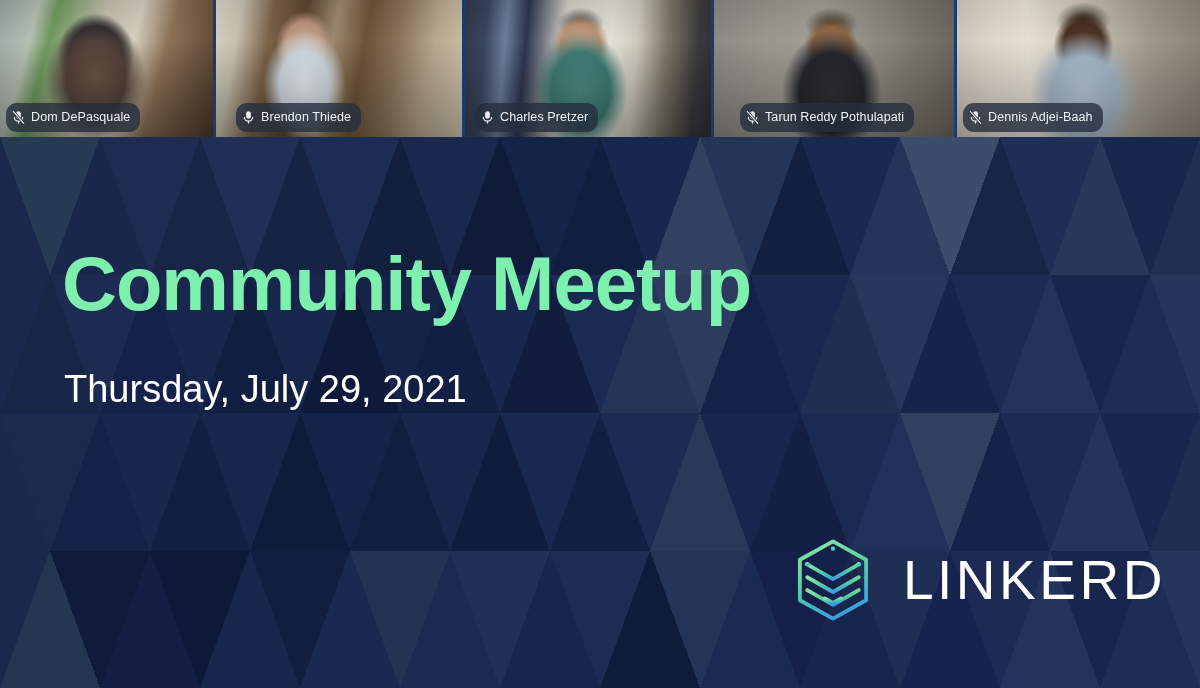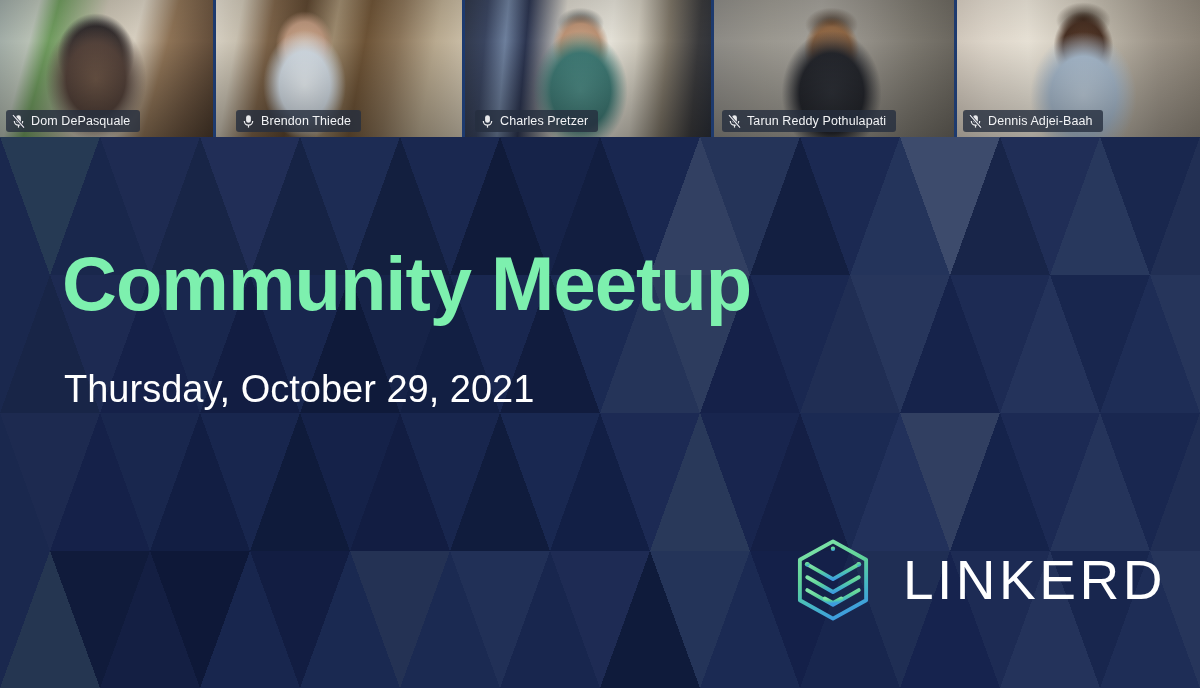--- a/index.html
+++ b/index.html
@@ -15,25 +15,25 @@
     display:flex; background:#0d1b38;
   }
   .tile {
     position:relative; height:137px; overflow:hidden;
     border-right:3px solid #1d3a6e; flex:0 0 auto;
   }
   .tile:last-child { border-right:none; }
   .tile-bg { position:absolute; inset:0; }
 
   .namebar {
-    position:absolute; left:6px; bottom:5px; height:22px;
+    position:absolute; left:6px; bottom:5px; height:29px;
     display:flex; align-items:center; gap:6px;
     padding:0 10px 0 6px;
     background:rgba(38,46,62,0.80);
-    border-radius:3px;
+    border-radius:11px;
   }
   .namebar .nm {
     color:#f2f3f5; font-size:12.5px; letter-spacing:.1px;
     white-space:nowrap; line-height:1;
   }
   .micwrap { width:13px; height:15px; position:relative; flex:0 0 13px; }
   .micwrap svg { display:block; width:13px; height:15px; }
 
   
   #poly { position:absolute; left:0; top:137px; width:1200px; height:551px; }
@@ -144,21 +144,21 @@
       <div class="tile-bg" style="
         background:
           radial-gradient(ellipse 64px 80px at 49% 68%, #2e3138 0%, #24262c 50%, rgba(36,38,44,0) 78%),
           radial-gradient(ellipse 32px 37px at 49% 36%, #a57a55 0%, #8e6644 60%, rgba(142,102,68,0) 86%),
           radial-gradient(ellipse 34px 22px at 49% 18%, #3a2a1e 0%, rgba(58,42,30,0) 78%),
           linear-gradient(92deg, #8c8a85 0%, #9a978f 22%, #a3a099 44%, #918d85 64%, #7c786f 82%, #6a665e 100%);
       "></div>
       <div class="tile-bg" style="
         background:linear-gradient(to bottom, rgba(0,0,0,0.10) 0%, rgba(0,0,0,0) 30%, rgba(0,0,0,0.30) 100%);
       "></div>
-      <div class="namebar" style="left:8px;">
+      <div class="namebar" style="left:26px;">
         <span class="micwrap">
           <svg viewBox="0 0 13 15">
             <rect x="4.1" y="1.2" width="4.8" height="7.6" rx="2.4" fill="#e9eaec"></rect>
             <path d="M2.3 7.0 a4.2 4.2 0 0 0 8.4 0" fill="none" stroke="#e9eaec" stroke-width="1.25"></path>
             <rect x="5.9" y="11.0" width="1.2" height="2.6" fill="#e9eaec"></rect>
             <line x1="1.0" y1="1.2" x2="12.0" y2="13.6" stroke="#2a3040" stroke-width="2.6"></line>
             <line x1="1.0" y1="1.2" x2="12.0" y2="13.6" stroke="#e9eaec" stroke-width="1.25"></line>
           </svg>
         </span>
         <span class="nm">Tarun Reddy Pothulapati</span>
@@ -295,21 +295,21 @@
         <polygon points="1050,414 1000,551 1100,551" fill="#2a3960"></polygon>
         <polygon points="1050,414 1150,414 1100,551" fill="#1a2850"></polygon>
         <polygon points="1150,414 1100,551 1200,551" fill="#22315a"></polygon>
         <polygon points="1150,414 1200,414 1200,551" fill="#2c3b60"></polygon>
       </g>
       <rect x="0" y="0" width="1200" height="551" fill="#14214a" opacity="0.22"></rect>
     </svg>
   </div>
 
   <div id="headline">Community Meetup</div>
-  <div id="subhead">Thursday, October 29, 2021</div>
+  <div id="subhead">Thursday, July 29, 2021</div>
 
   <div id="logo">
     <span id="logo-mark">
       <svg viewBox="0 0 100 100">
         <defs>
           <linearGradient id="lkg" x1="0.25" y1="0" x2="0.6" y2="1">
             <stop offset="0%" stop-color="#7fe3a8"></stop>
             <stop offset="40%" stop-color="#5fd39a"></stop>
             <stop offset="72%" stop-color="#46b7c4"></stop>
             <stop offset="100%" stop-color="#3d9ae0"></stop>

